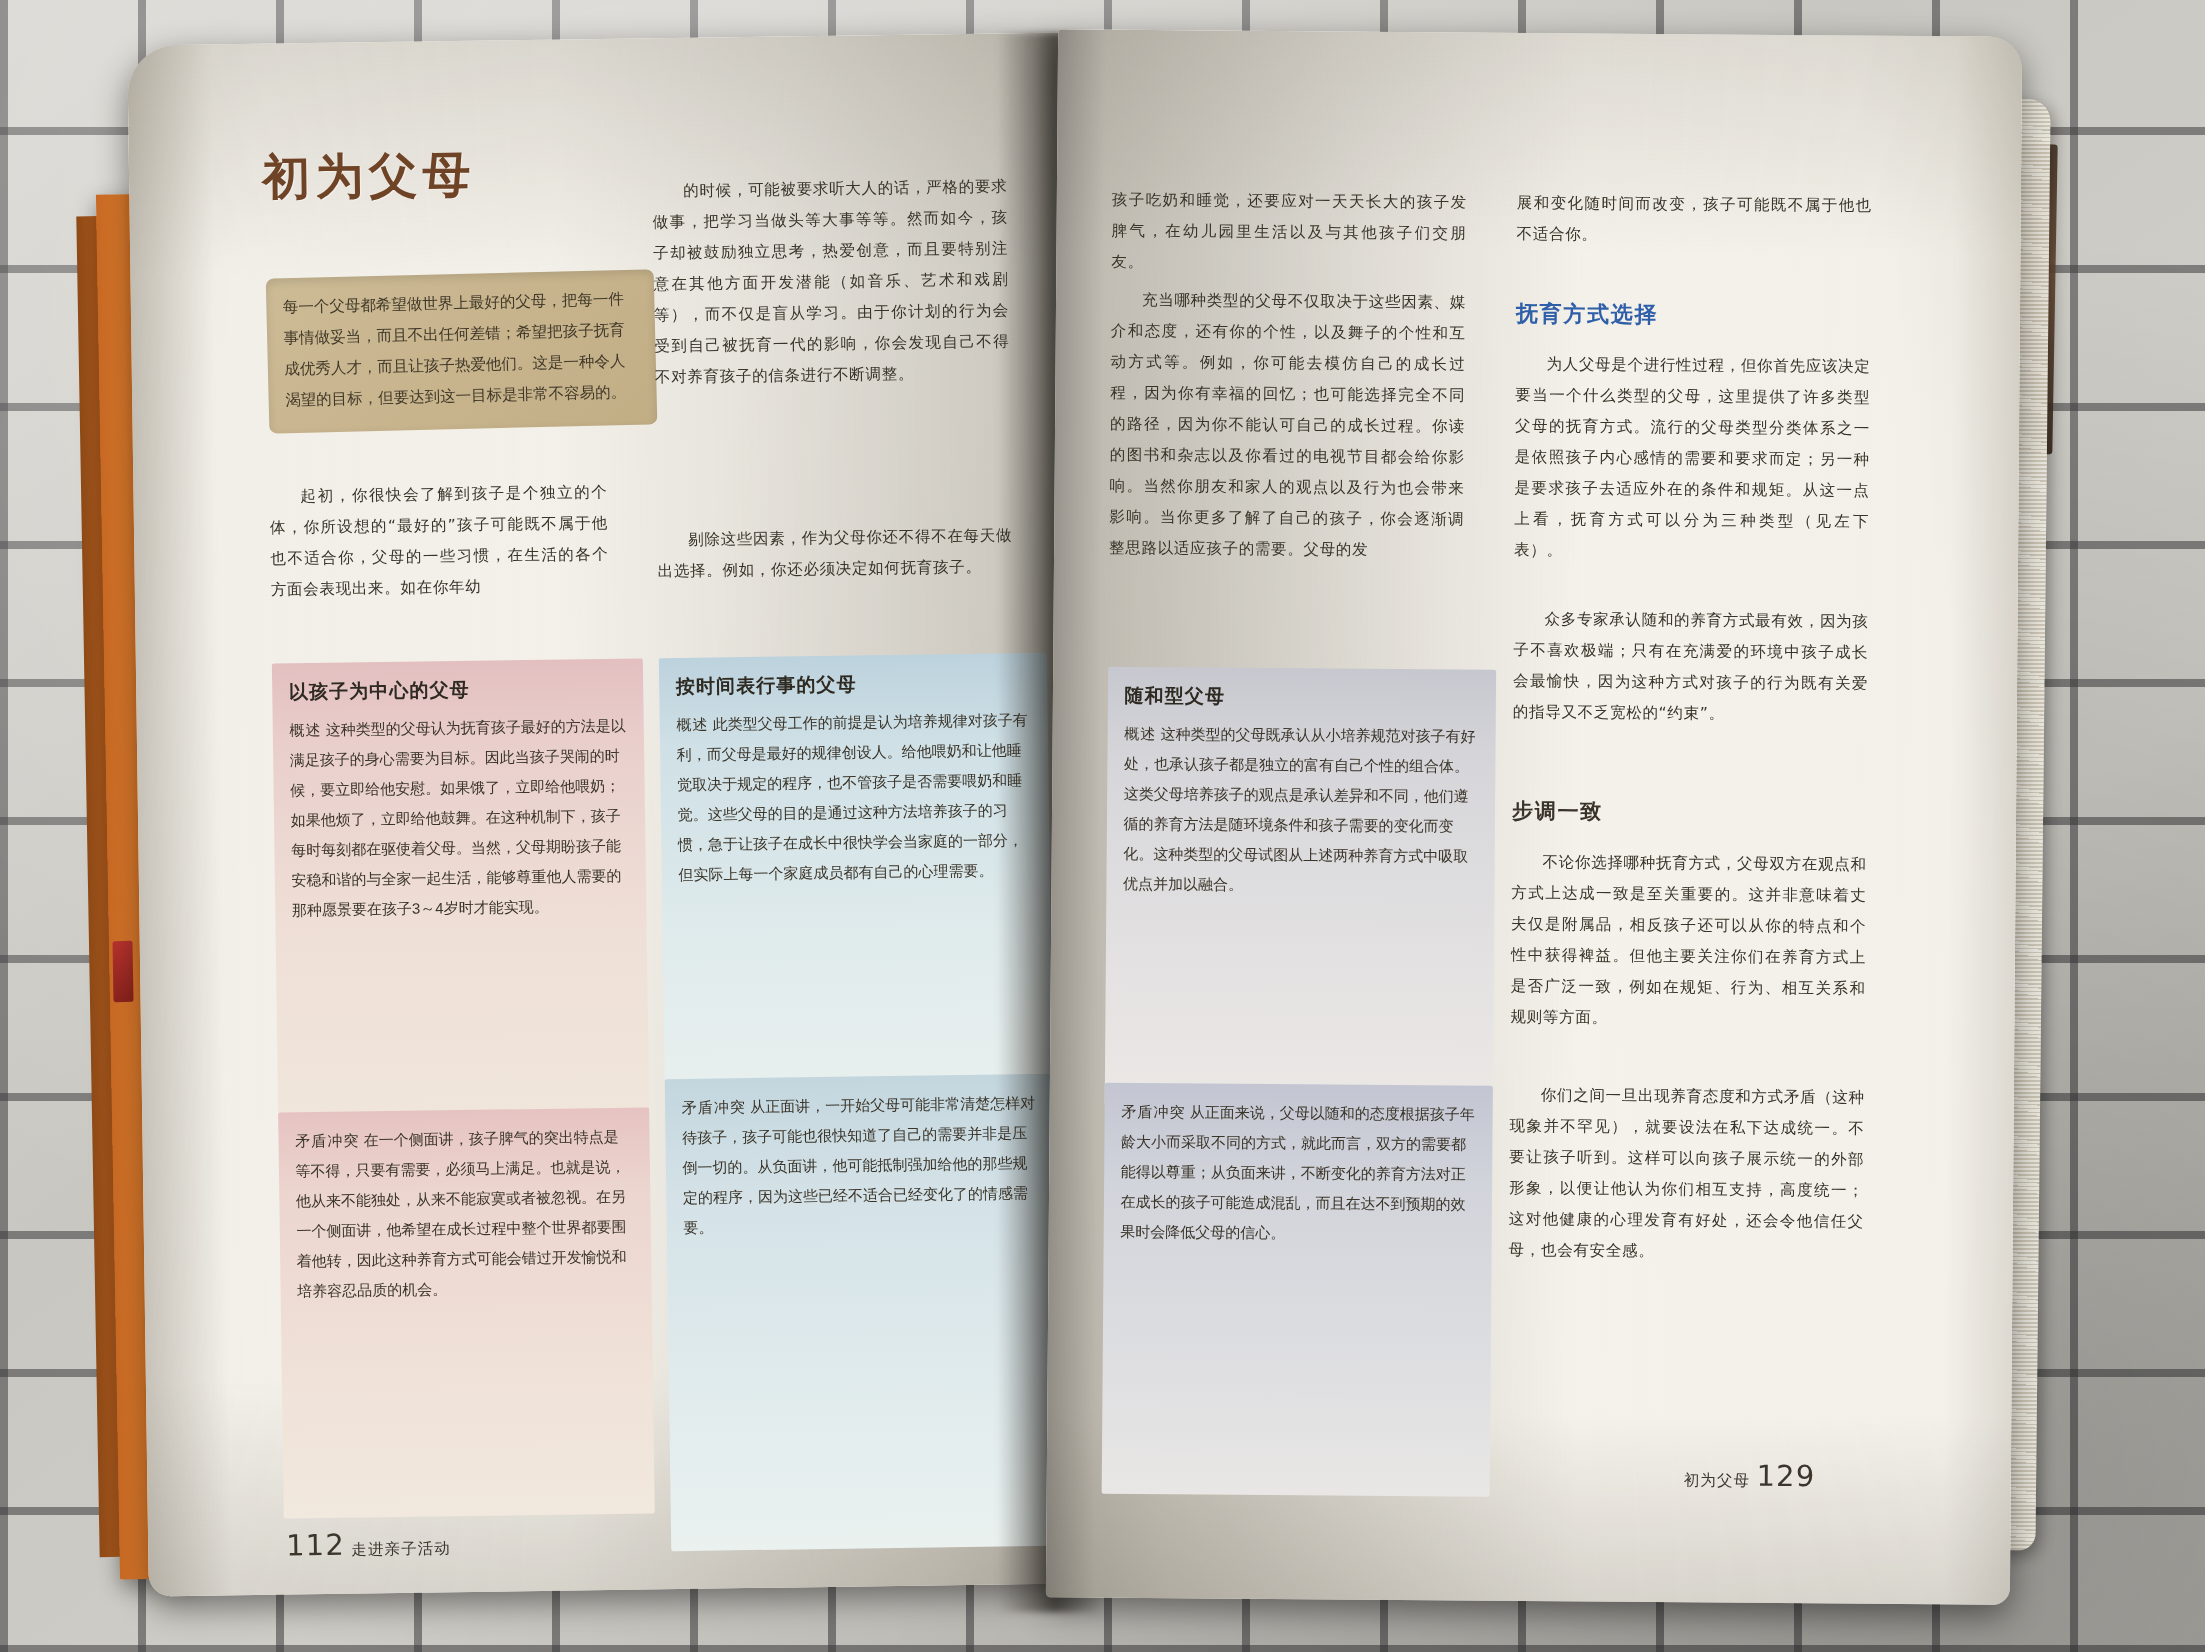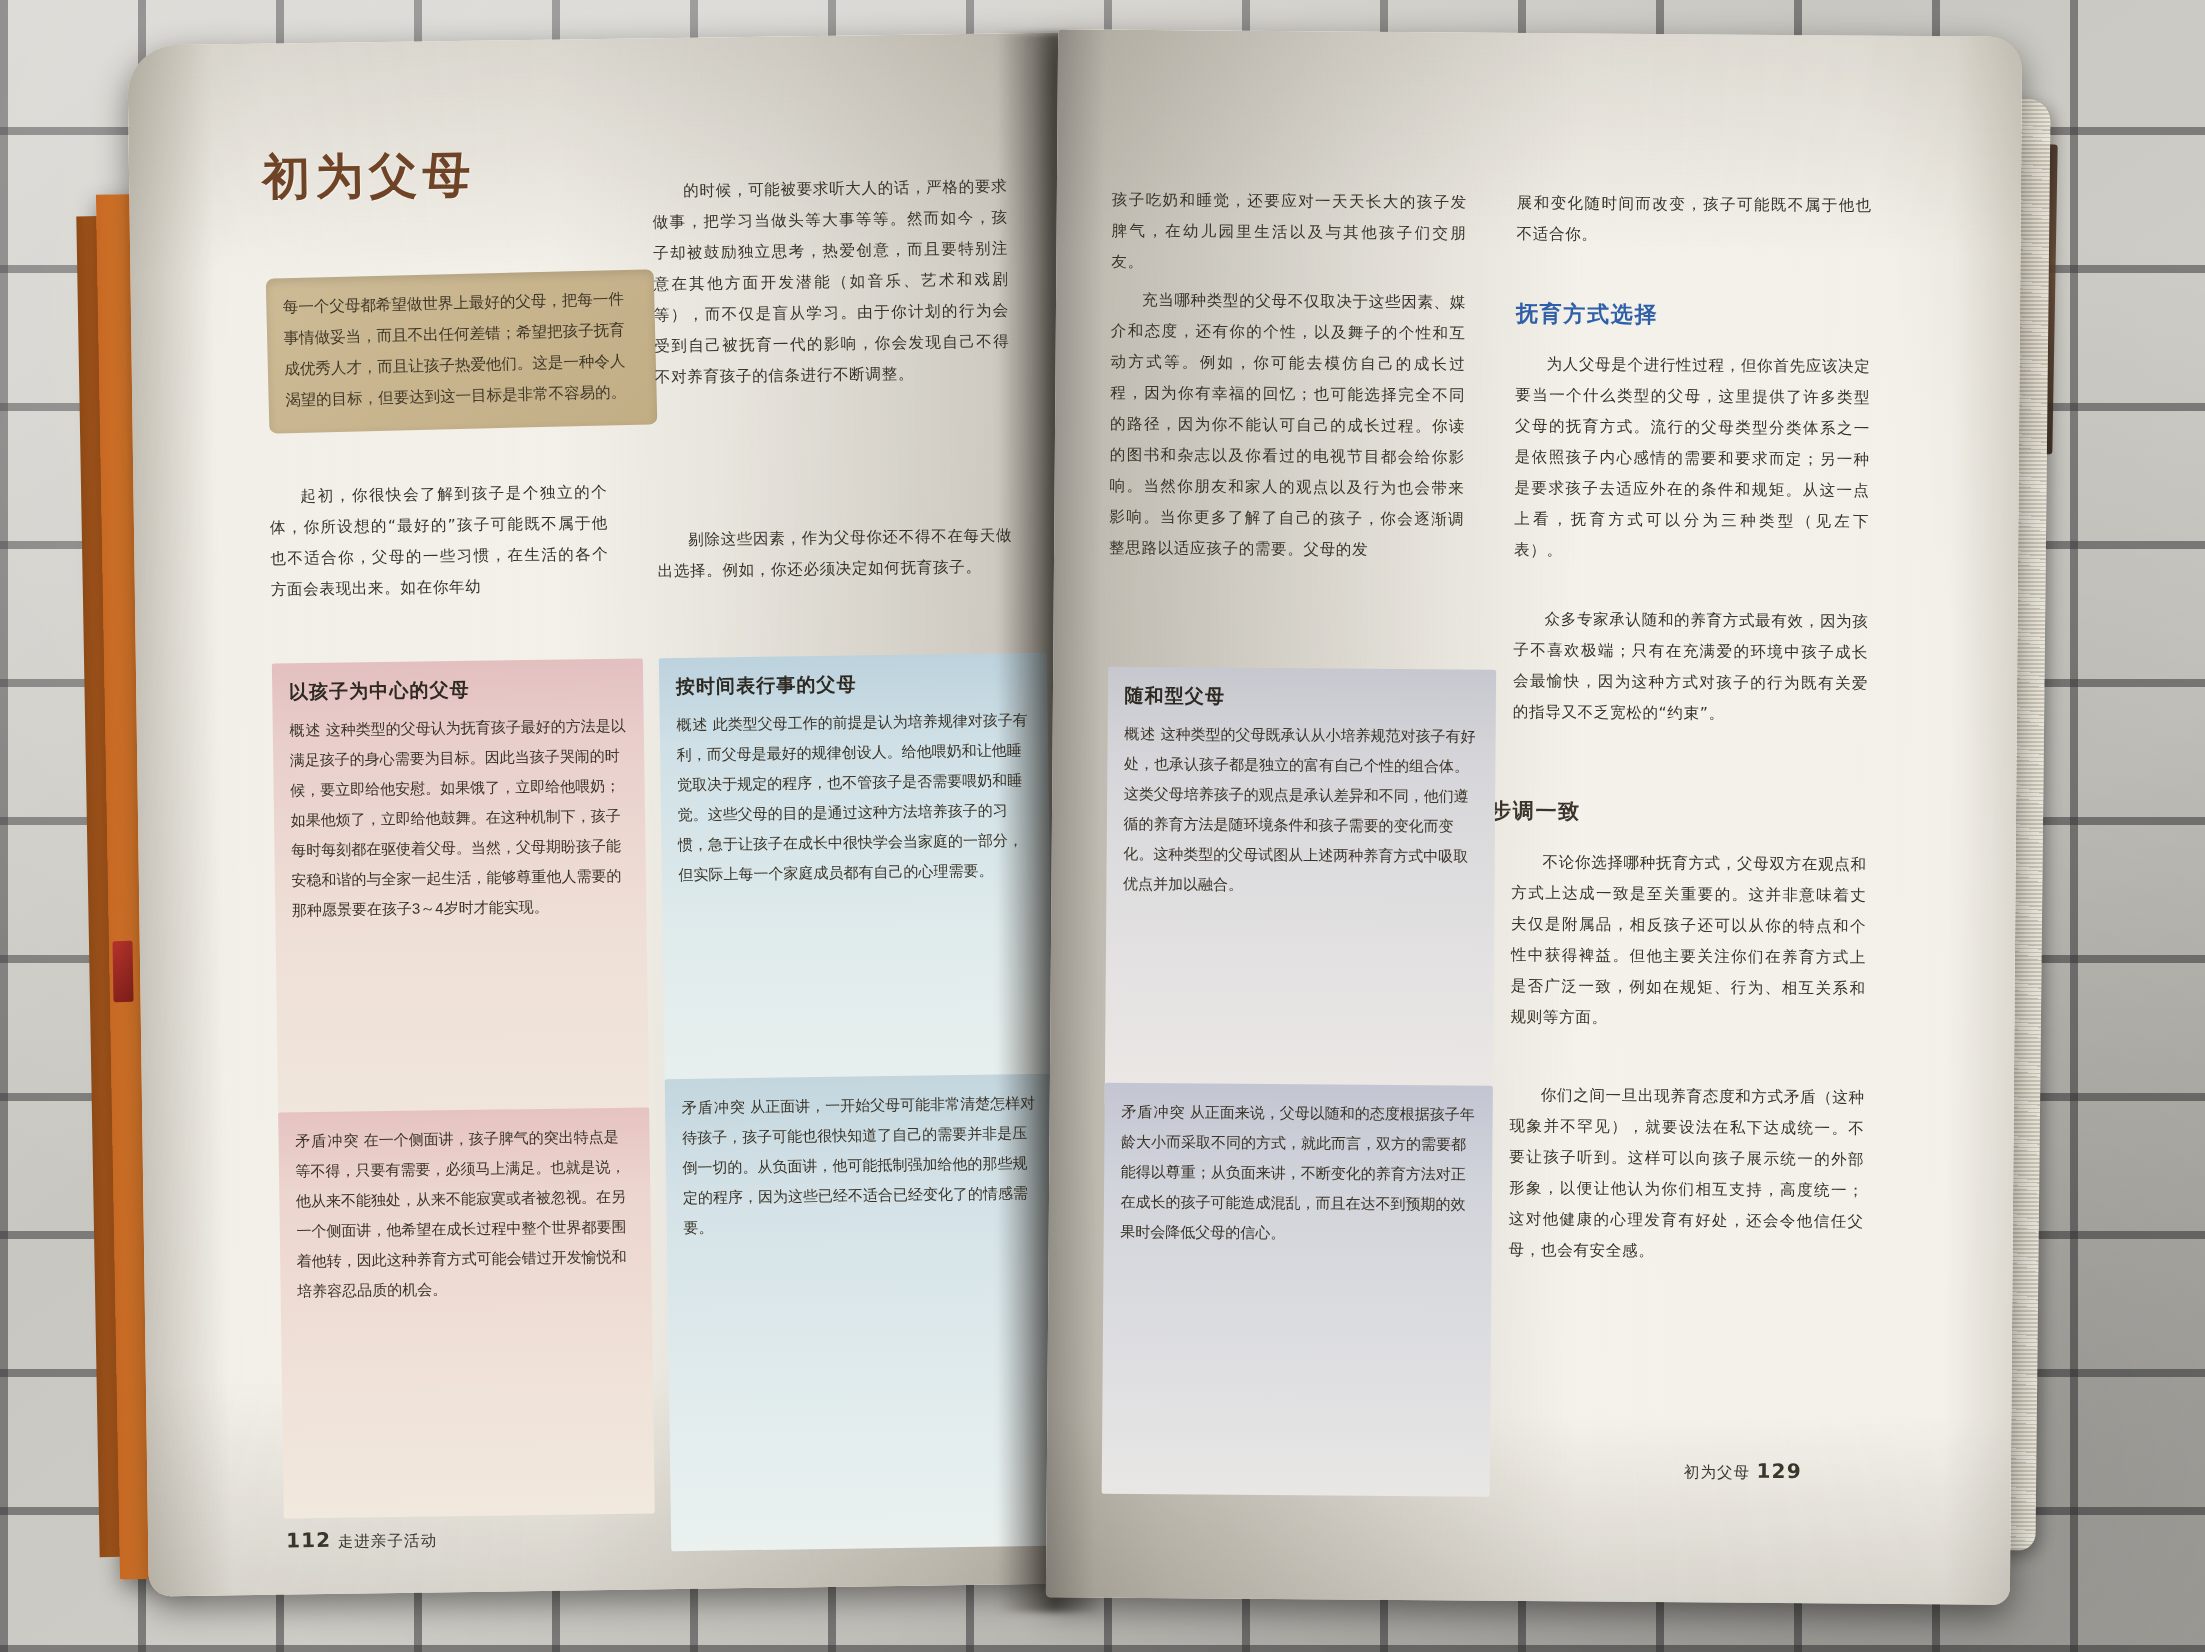--- a/index.html
+++ b/index.html
@@ -168,21 +168,21 @@
 
   .section-head{
     position:absolute;font-size:22px;font-weight:700;color:#2f5fa8;letter-spacing:1.7px;
   }
   .sub-head{
     position:absolute;font-size:21px;font-weight:700;color:#3a332a;letter-spacing:1.7px;
   }
   .folio{
     position:absolute;font-size:16.6px;color:#3b352c;letter-spacing:1.1px;
   }
-  .folio .num{font-size:20px;font-weight:700;}
+  .folio .num{font-size:29px;font-weight:400;}
   .folio .lbl{font-size:15.5px;}
 </style>
 </head>
 <body>
 
 <div id="backdrop"></div>
 
 <div id="book">
 
   <div id="cover-strip2"></div>
@@ -264,21 +264,21 @@
 
     <div class="section-head chtext" style="left:460px;top:266px;">抚育方式选择</div>
 
     <div class="col chtext" style="left:460px;top:316px;width:355px;">
       <span class="indent">为人父母是个进行性过程，但你首先应该决定要当一个什么类型的父母，这里提供了许多类型父母的抚育方式。流行的父母类型分类体系之一是依照孩子内心感情的需要和要求而定；另一种是要求孩子去适应外在的条件和规矩。从这一点上看，抚育方式可以分为三种类型（见左下表）。</span>
     </div>
     <div class="col chtext" style="left:460px;top:571px;width:355px;">
       <span class="indent">众多专家承认随和的养育方式最有效，因为孩子不喜欢极端；只有在充满爱的环境中孩子成长会最愉快，因为这种方式对孩子的行为既有关爱的指导又不乏宽松的“约束”。</span>
     </div>
 
-    <div class="sub-head chtext" style="left:438px;top:764px;">步调一致</div>
+    <div class="sub-head chtext" style="left:460px;top:764px;">步调一致</div>
 
     <div class="col chtext" style="left:460px;top:814px;width:355px;">
       <span class="indent">不论你选择哪种抚育方式，父母双方在观点和方式上达成一致是至关重要的。这并非意味着丈夫仅是附属品，相反孩子还可以从你的特点和个性中获得裨益。但他主要关注你们在养育方式上是否广泛一致，例如在规矩、行为、相互关系和规则等方面。</span>
     </div>
     <div class="col chtext" style="left:460px;top:1047px;width:355px;">
       <span class="indent">你们之间一旦出现养育态度和方式矛盾（这种现象并不罕见），就要设法在私下达成统一。不要让孩子听到。这样可以向孩子展示统一的外部形象，以便让他认为你们相互支持，高度统一；这对他健康的心理发育有好处，还会令他信任父母，也会有安全感。</span>
     </div>
 
     <div class="box box-grey" style="left:55px;top:637px;width:355px;height:410px;">
       <h3>随和型父母</h3>

